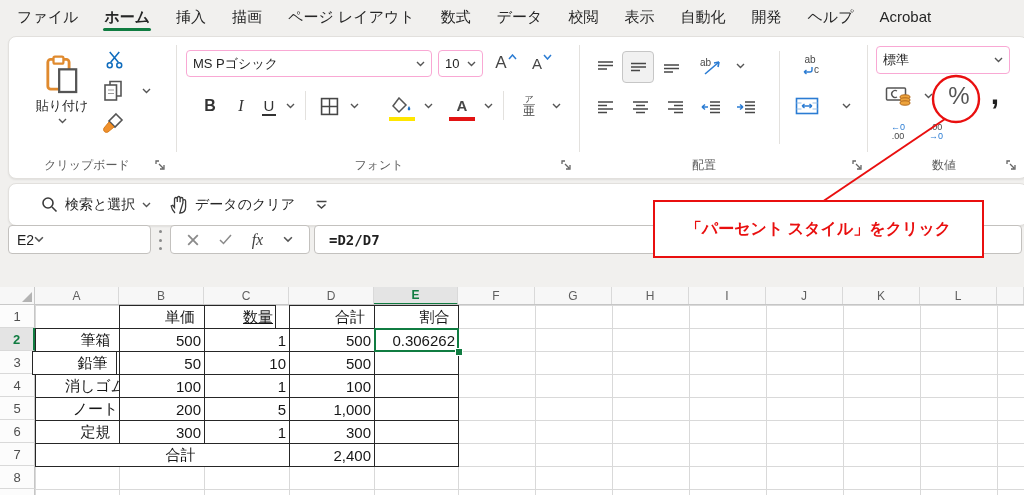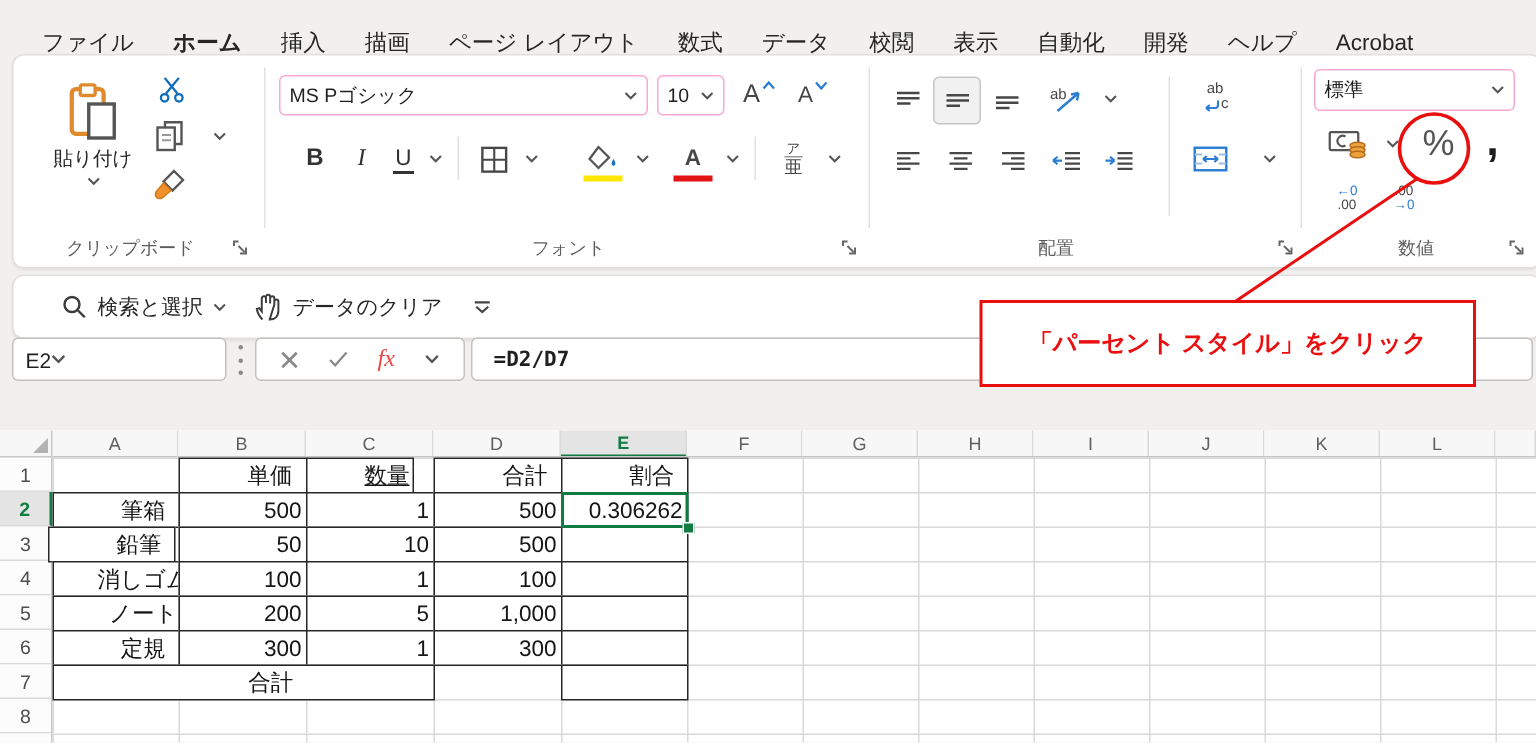--- a/index.html
+++ b/index.html
@@ -1,19 +1,19 @@
 <!DOCTYPE html>
 <html><head>
 <meta charset="utf-8">
 <style>
   html,body{margin:0;padding:0;}
   #app{position:relative;width:1024px;height:495px;background:#f1f0ee;overflow:hidden;
        font-family:"Liberation Sans","DejaVu Sans",sans-serif;color:#262626;}
   
-  #tabbar{position:absolute;left:0;top:12px;right:0;height:34px;display:flex;align-items:center;padding-left:4px;margin-left:11px;}
+  #tabbar{position:absolute;left:0;top:0;right:0;height:34px;display:flex;align-items:center;padding-left:4px;}
   .tab{position:relative;padding:0 13px;font-size:15px;color:#262626;height:30px;line-height:30px;cursor:default;white-space:nowrap;}
   .tab.active{font-weight:bold;}
   .tab.active::after{content:"";position:absolute;left:12px;right:12px;bottom:1px;height:3px;border-radius:2px;background:#107c41;}
   
   .card{position:absolute;background:#fff;border:1px solid #e2e0dd;border-radius:8px;box-shadow:0 1px 2px rgba(0,0,0,.07);}
   #ribbon{left:8px;top:36px;right:-4px;height:141px;}
   .vdiv{position:absolute;top:8px;bottom:26px;width:1px;background:#e3e1de;}
   .grp-label{position:absolute;bottom:4px;font-size:12px;color:#5c5c5c;text-align:center;white-space:nowrap;}
   .launcher{position:absolute;bottom:6px;width:12px;height:12px;}
   .icon-txt{color:#474747;}
@@ -386,21 +386,21 @@
         <i style="width:3px;height:3px;border-radius:50%;background:#8a8a8a;"></i>
         <i style="width:3px;height:3px;border-radius:50%;background:#8a8a8a;"></i>
     </div>
     <div id="fxbox" class="fbox">
       <svg class="ic" width="12" height="12" viewBox="0 0 10 10">
           <path d="M1 1 L9 9 M9 1 L1 9" stroke="#8a8a8a" stroke-width="1.5"></path>
         </svg>
       <svg class="ic" width="13" height="11" viewBox="0 0 13 11">
           <path d="M1 6 L4.5 9.5 L12 1" fill="none" stroke="#8a8a8a" stroke-width="1.5"></path>
         </svg>
-      <span style="font-family:'Liberation Serif','DejaVu Serif',serif;font-style:italic;font-size:16px;color:#ef4444;">fx</span>
+      <span style="font-family:'Liberation Serif','DejaVu Serif',serif;font-style:italic;font-size:16px;color:#404040;">fx</span>
       <svg class="ic" width="10" height="7" viewBox="0 0 9 6">
           <polyline points="1,1 4.5,4.5 8,1" fill="none" stroke="#555" stroke-width="1.4"></polyline>
         </svg>
     </div>
     <div id="formulabox" class="fbox">
       <span>=D2/D7</span>
     </div>
   </div>
 
   <div id="grid">
@@ -475,20 +475,21 @@
       <div class="cell right" style="left: 119px; top: 110px; width: 86px; height: 24px;">200</div>
       <div class="cell right" style="left: 204px; top: 110px; width: 86px; height: 24px;">5</div>
       <div class="cell right" style="left: 289px; top: 110px; width: 86px; height: 24px;">1,000</div>
       <div class="cell right" style="left: 374px; top: 110px; width: 85px; height: 24px;"></div>
       <div class="cell center" style="left: 35px; top: 133px; width: 85px; height: 24px;">定規</div>
       <div class="cell right" style="left: 119px; top: 133px; width: 86px; height: 24px;">300</div>
       <div class="cell right" style="left: 204px; top: 133px; width: 86px; height: 24px;">1</div>
       <div class="cell right" style="left: 289px; top: 133px; width: 86px; height: 24px;">300</div>
       <div class="cell right" style="left: 374px; top: 133px; width: 85px; height: 24px;"></div>
       <div class="cell center" style="left: 35px; top: 156px; width: 255px; height: 24px;">合計</div>
+      <div class="cell right" style="left: 289px; top: 156px; width: 86px; height: 24px;">2,400</div>
       <div class="cell right" style="left: 374px; top: 156px; width: 85px; height: 24px;"></div>
       <div class="" id="activecell" style="left: 374px; top: 41px; width: 85px; height: 24px;"></div>
       <div class="" id="fillhandle" style="left: 455px; top: 61px;"></div>
     </div>
 
   <svg id="ann-svg">
     <circle cx="956" cy="99" r="23" fill="none" stroke="#e90f0f" stroke-width="2.4"></circle>
     <line x1="945" y1="119" x2="822" y2="202" stroke="#e90f0f" stroke-width="2"></line>
   </svg>
   <div id="annbox">

